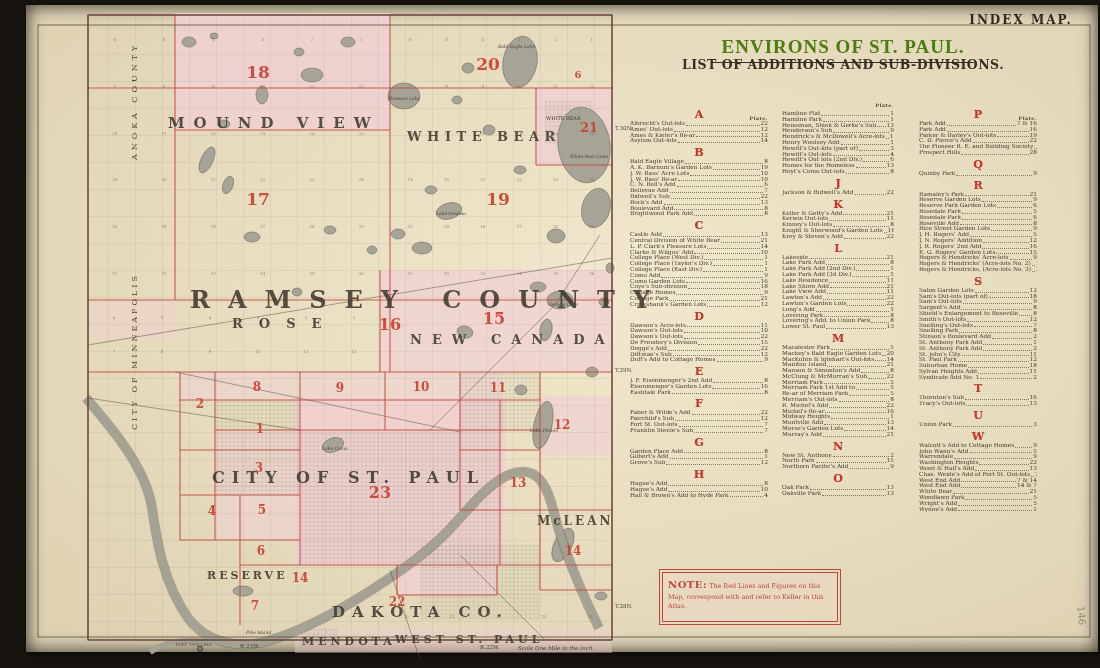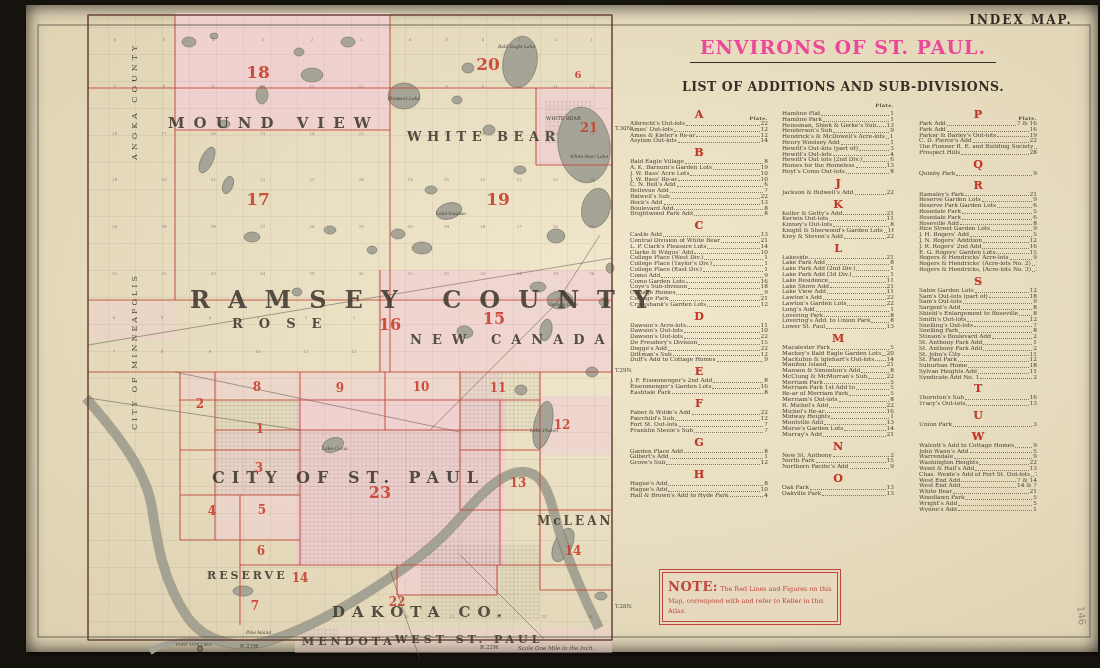--- a/index.html
+++ b/index.html
@@ -6,42 +6,42 @@
   body{width:1100px;height:668px;position:relative;background:#17130e;overflow:hidden;
        font-family:"DejaVu Serif","Liberation Serif",serif;color:#3b362c;}
   .sheet{position:absolute;left:26px;top:5px;right:2px;bottom:16px;background:#ece2c5;
          box-shadow:0 0 18px rgba(0,0,0,.8) inset, 2px 2px 6px rgba(0,0,0,.6);
          background-image:radial-gradient(ellipse at 55% 45%, rgba(255,250,230,.25), rgba(120,90,40,.12) 95%);}
   svg{position:absolute;left:0;top:0;pointer-events:none;}
   .abs{position:absolute;}
   .index-map-label{left:950px;top:13px;width:142px;text-align:center;font-size:12px;font-weight:bold;
                    letter-spacing:2px;color:#2f2b22;}
   .main-title{left:648px;top:36px;width:390px;text-align:center;font-size:19px;font-weight:bold;
-              letter-spacing:1px;color:#ec4899;}
+              letter-spacing:1px;color:#4d7c0f;font-family:Liberation Serif, serif;}
   .main-title span{display:inline-block;border-bottom:1.5px solid #353026;padding:0 10px 4px;}
-  .sub-title{left:648px;top:79px;width:390px;text-align:center;font-size:12.5px;font-weight:bold;
+  .sub-title{left:648px;top:57px;width:390px;text-align:center;font-size:12.5px;font-weight:bold;
              letter-spacing:.5px;color:#353026;}
   .idx-col{position:absolute;font-size:5.8px;line-height:1;color:#453e30;}
   #col1{left:630px;top:108px;width:138px;}
   #col2{left:782px;top:104px;width:112px;}
   #col3{left:919px;top:108px;width:118px;}
   .plate-hdr{font-size:4.6px;letter-spacing:.6px;color:#4a432f;font-weight:bold;}
   .hdr-beside .plate-hdr{position:absolute;right:0;top:9px;}
   .hdr-top .plate-hdr{text-align:right;height:7px;}
   .sec-letter{color:#c4382b;font-weight:bold;font-size:11px;text-align:center;
               margin:1px 0 1px;text-shadow:.4px .4px 0 rgba(150,40,20,.35);}
   .sec{margin-bottom:3px;}
   .row{display:flex;align-items:flex-end;height:5.8px;overflow:hidden;}
   .nm{white-space:nowrap;}
   .lead{flex:1;border-bottom:1px dotted #857a60;margin:0 1px 1px;min-width:3px;}
   .pl{white-space:nowrap;}
   .note-box{left:662px;top:572px;width:164px;height:40px;border:1px solid #c0453b;outline:1px solid #c0453b;
             outline-offset:2px;color:#c0453b;font-size:6.4px;line-height:1.55;padding:4px 5px;
             background:rgba(240,215,205,.25);}
-  .note-box b{font-size:13px;letter-spacing:.5px;}
+  .note-box b{font-size:10px;letter-spacing:.5px;}
   .pencil{left:1072px;top:610px;color:#877e6a;font-size:10px;transform:rotate(85deg);
           font-family:"DejaVu Sans","Liberation Sans",sans-serif;opacity:.8;}
 </style>
 </head>
 <body>
 
 <div class="sheet"></div>
 
 <svg id="map" width="1100" height="668" viewBox="0 0 1100 668">
     <defs>

